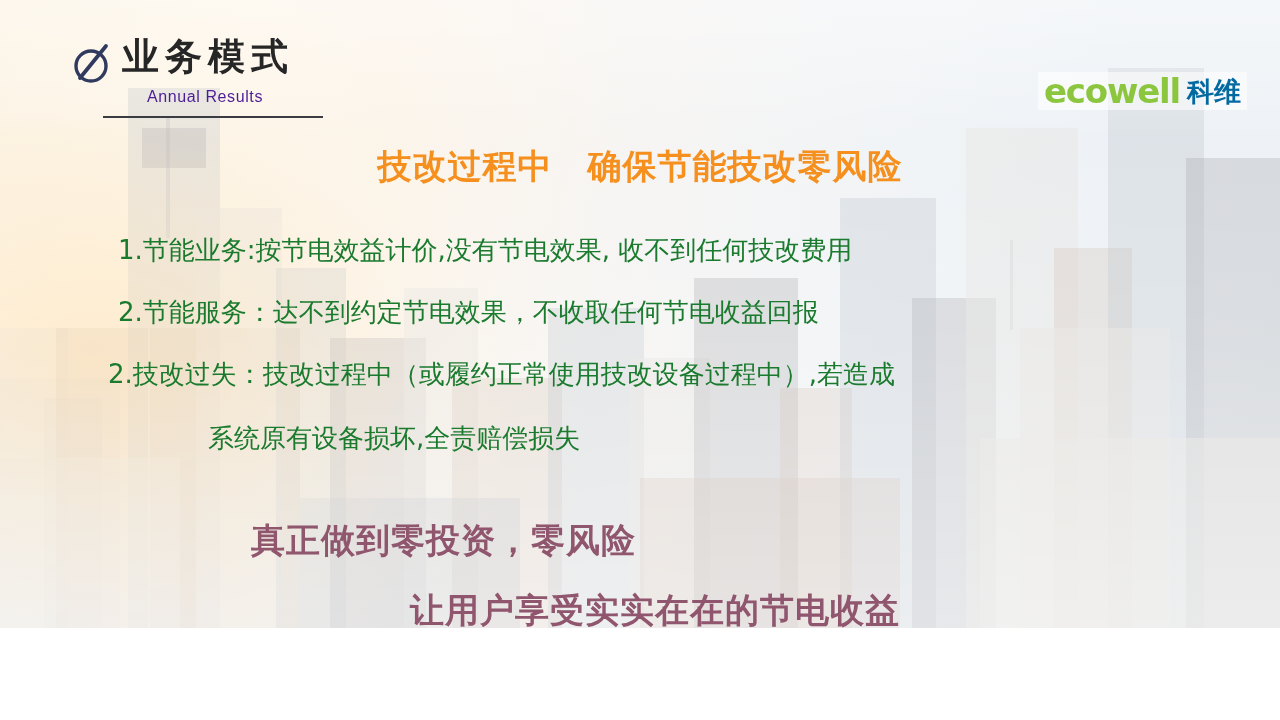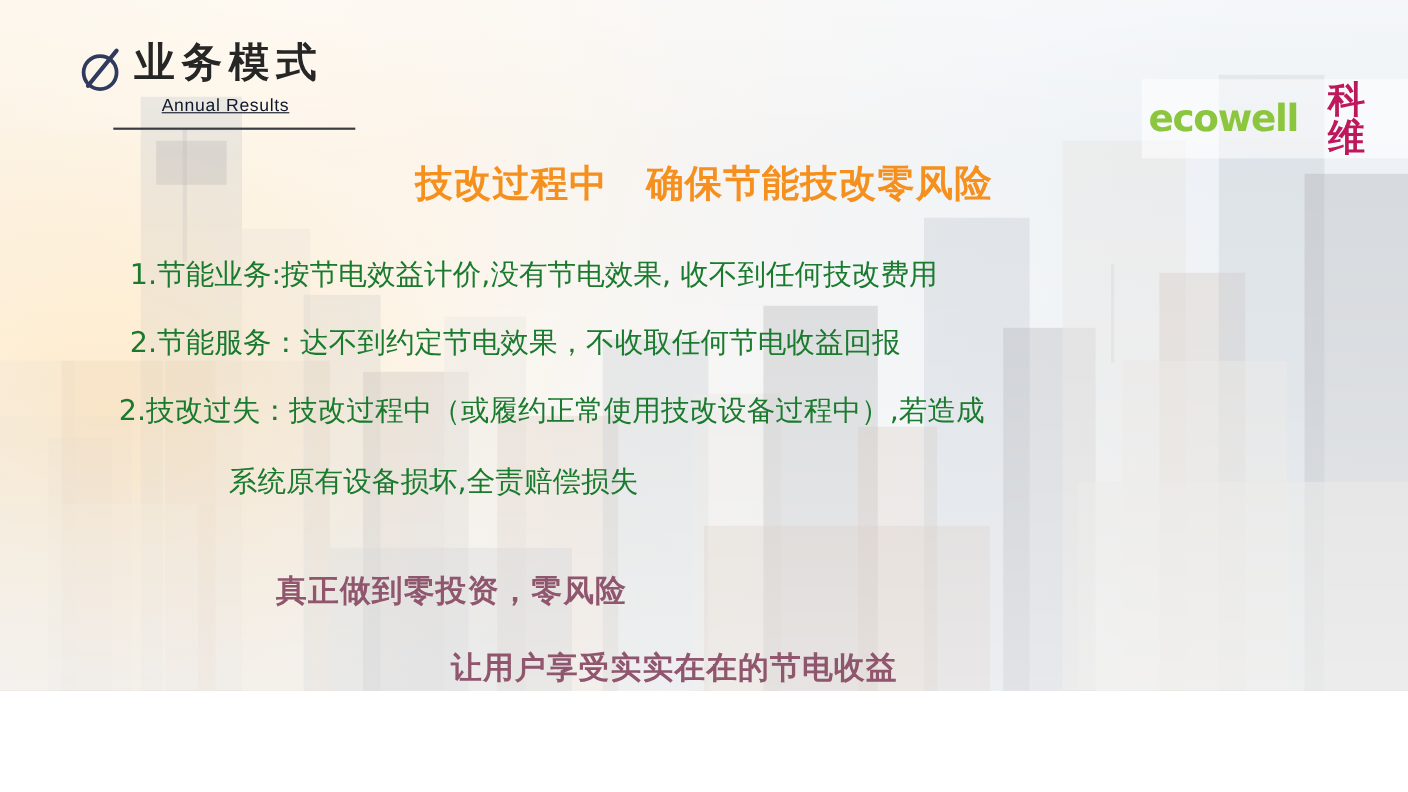--- a/index.html
+++ b/index.html
@@ -102,24 +102,23 @@
     font-weight: bold;
     color: #262626;
     letter-spacing: 6px;
     white-space: nowrap;
     font-family: "DejaVu Sans", "Liberation Sans", sans-serif;
   }
   .slide-subtitle {
     position: absolute;
     left: 147px; top: 88px;
     font-size: 16px;
-    color: #0f172a;
+    color: #4c1d95;
     letter-spacing: 0.6px;
     white-space: nowrap;
-    text-decoration: underline;
   }
   .title-rule {
     position: absolute;
     left: 103px; top: 116px;
     width: 220px; height: 2px;
     background: #3b3b42;
   }
 
   
   .logo {
@@ -134,27 +133,26 @@
   .logo-word {
     font-size: 34px;
     font-weight: bold;
     color: #8cc63e;
     letter-spacing: -1.2px;
     line-height: 1;
     font-family: "DejaVu Sans", "Liberation Sans", sans-serif;
     text-align: right;
   }
   .logo-cn {
-    font-size: 34px;
-    font-weight: bold;
-    color: #be185d;
+    font-size: 27px;
+    font-weight: bold;
+    color: #0369a1;
     letter-spacing: 0px;
     line-height: 1;
     font-family: "DejaVu Sans", "Liberation Sans", sans-serif;
-    margin-left: 20px;
   }
 
   
   .headline {
     position: absolute;
     left: 0; right: 0; top: 144px;
     text-align: center;
     font-size: 34px;
     font-weight: bold;
     color: #f5901f;
@@ -179,26 +177,26 @@
   .body-line.l3 { position: absolute; left: 108px; top: 124px; }
   .body-line.l4 { position: absolute; left: 208px; top: 188px; }
 
   .closing {
     position: absolute;
     left: 0; top: 522px;
     width: 1280px;
   }
   .closing-line {
     color: #8f566e;
-    font-size: 28px;
+    font-size: 34px;
     font-weight: bold;
     line-height: 1.1;
     white-space: nowrap;
     letter-spacing: 1px;
-    font-family: Liberation Sans, sans-serif;
+    font-family: Liberation Serif, serif;
   }
   .closing-line.c1 { position: absolute; left: 251px; top: 0px; }
   .closing-line.c2 { position: absolute; left: 366px; top: 70px; margin-left: 44px; }
 </style>
 </head>
 <body>
 
 <div class="slide">
 
   <div class="bg-sky"></div>

